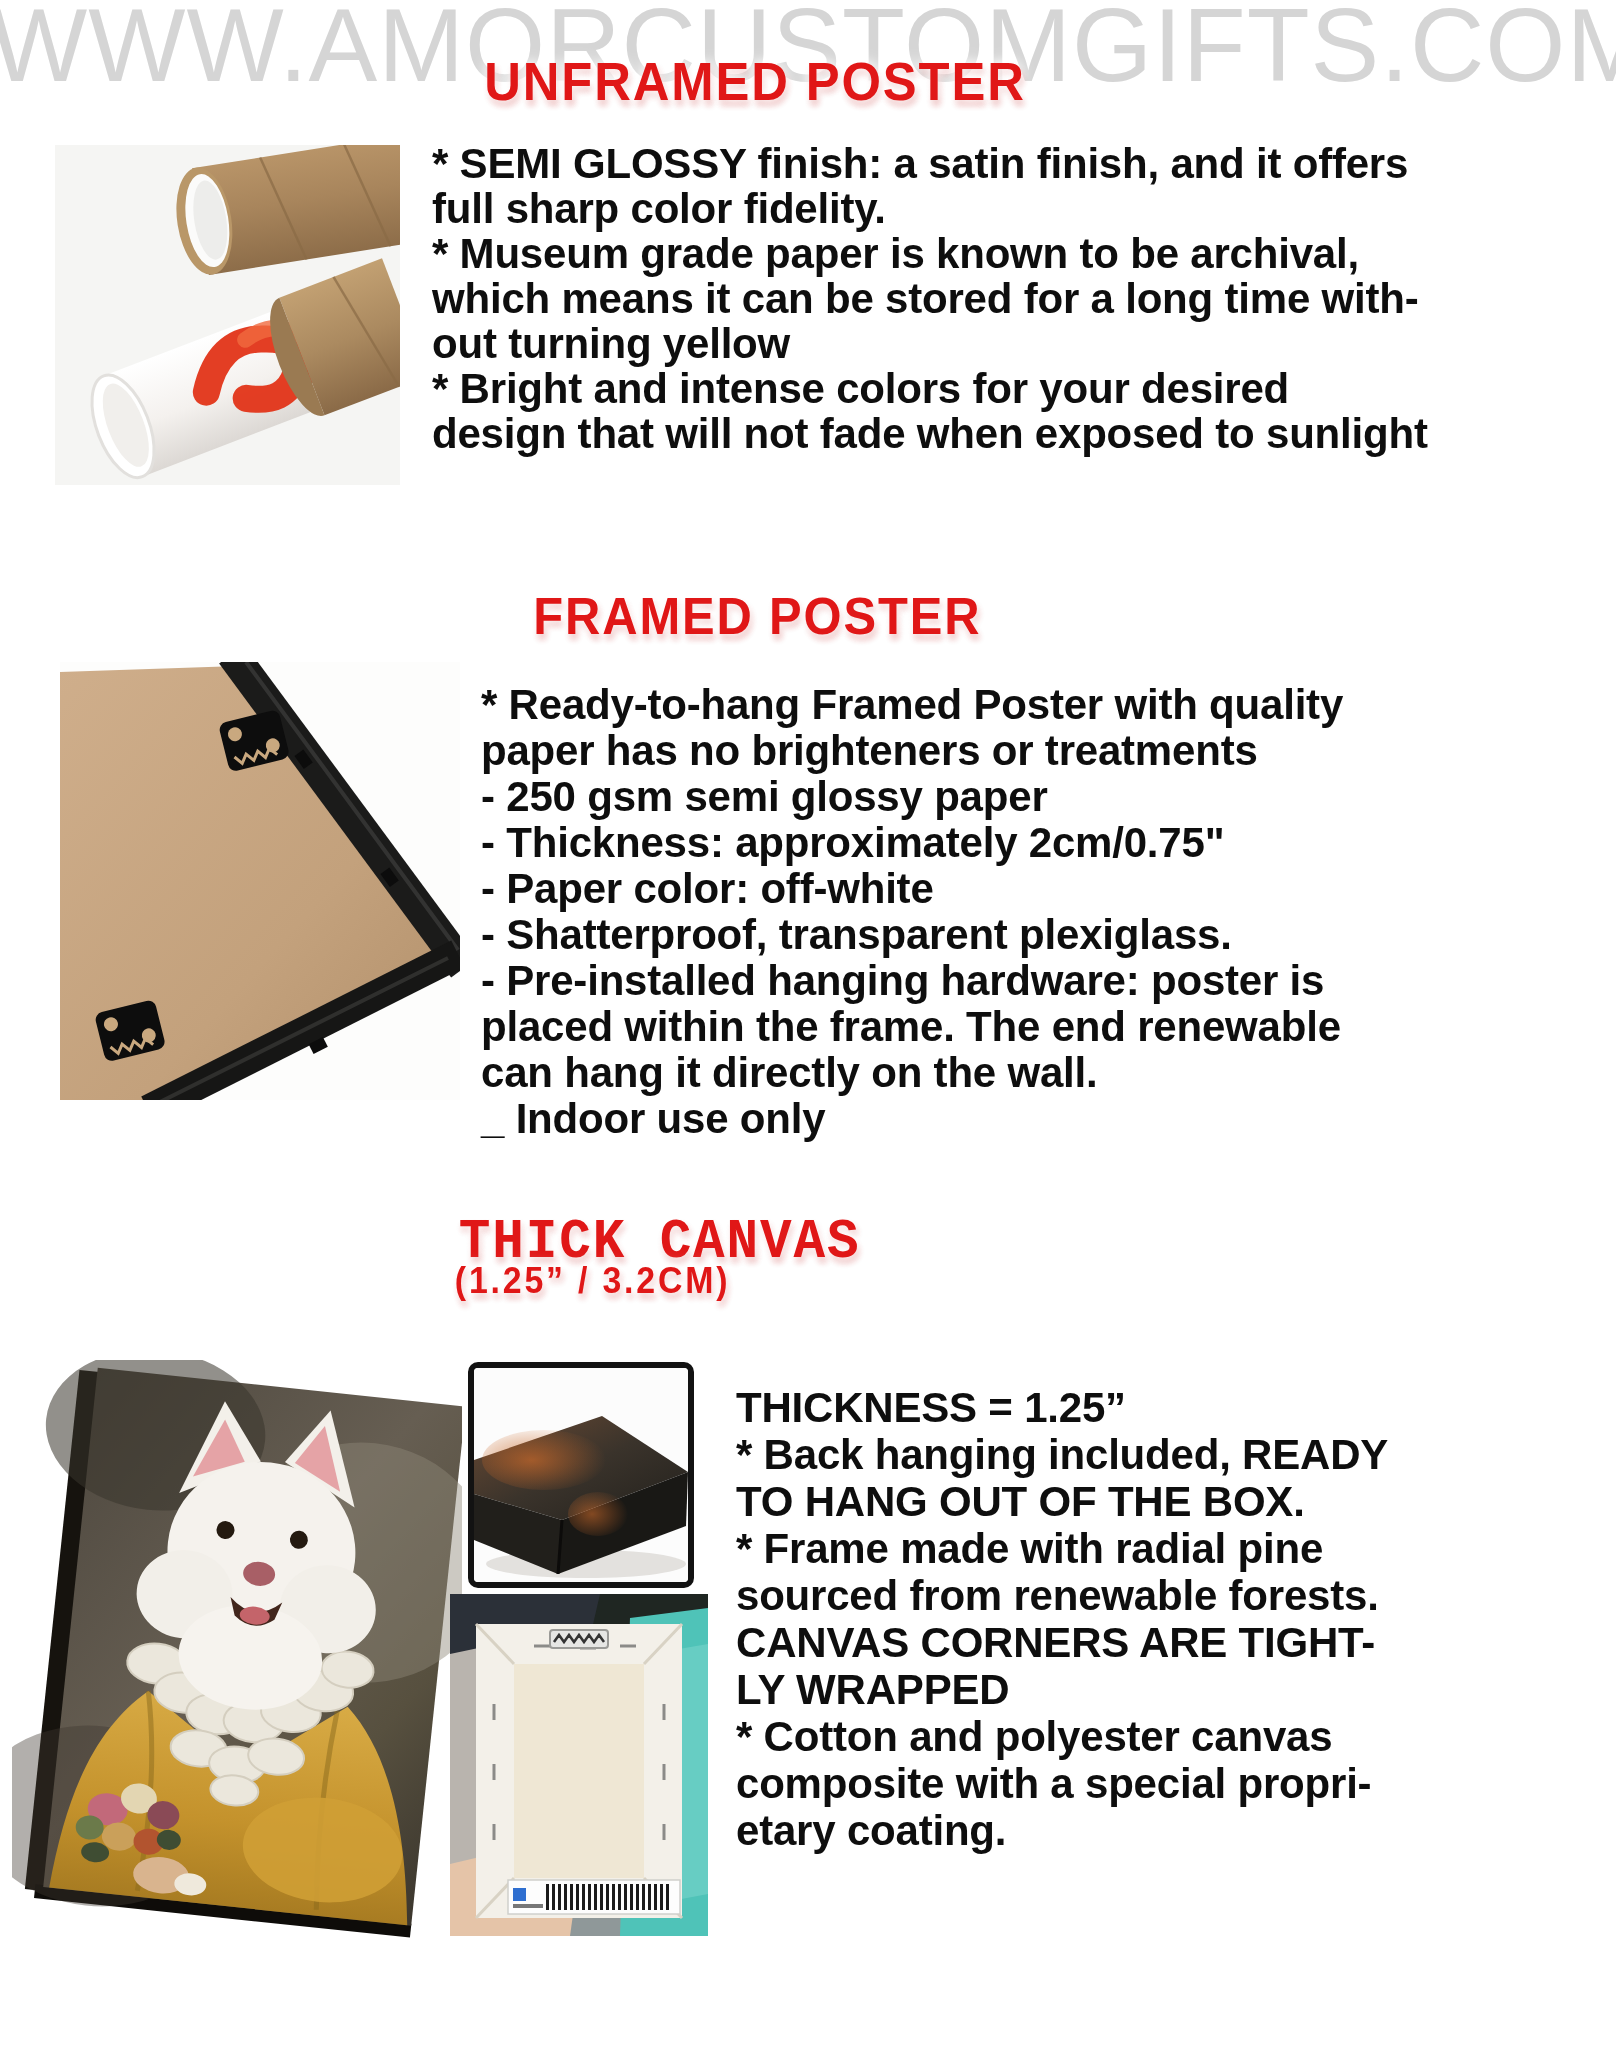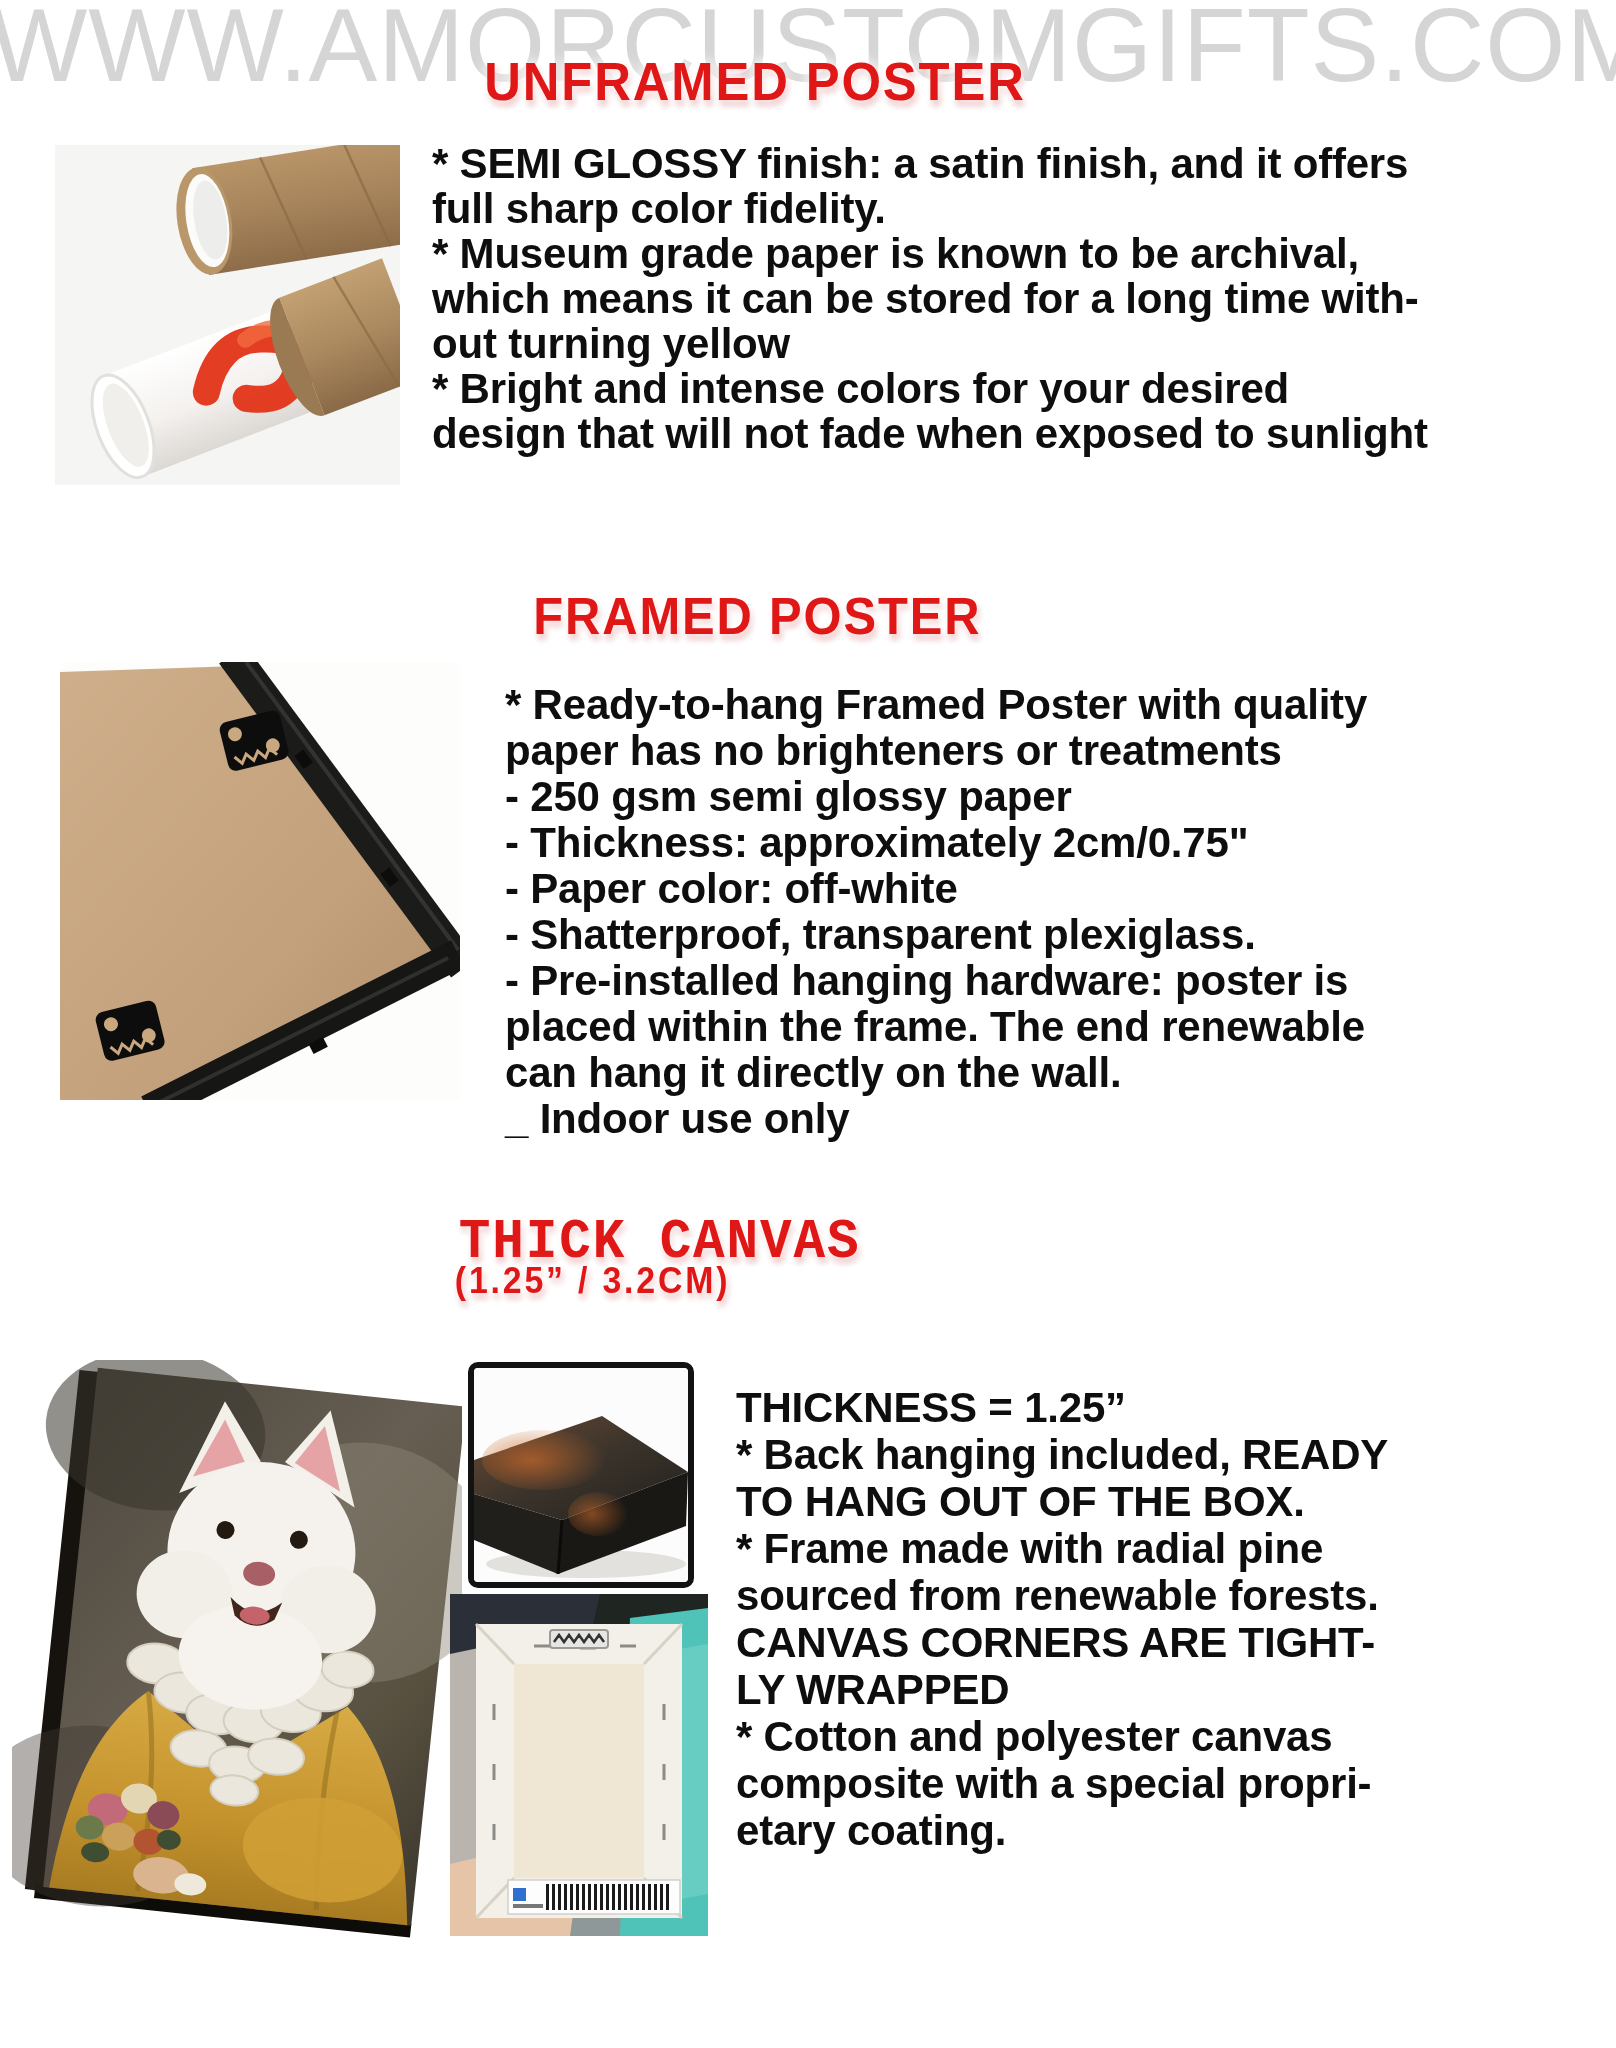--- a/index.html
+++ b/index.html
@@ -24,21 +24,21 @@
     white-space:nowrap;
   }
   .heading .hx { display:inline-block; transform:scaleX(.94); transform-origin:center; }
   .h1 { left:467px; top:50px;  width:600px; font-size:54px; }
   .h2 { left:519px; top:586px; width:600px; font-size:52px; }
   .h3 { left:446px; top:1210px; width:600px; font-size:56px;font-family:Liberation Mono, monospace; }
   .h3sub { left:446px; top:1260px; width:600px; font-size:36px; letter-spacing:3px; }
   .textblock { position:absolute; font-size:42px; letter-spacing:-0.2px;font-weight:bold; }
   .textblock .ln { white-space:nowrap; }
   #text1 { left:432px; top:141px;  width:1184px; line-height:45px; }
-  #text2 { left:481px; top:682px;  width:1020px; line-height:46px;margin-left:24px; }
+  #text2 { left:481px; top:682px;  width:1020px; line-height:46px; }
   #text3 { left:736px; top:1384px; width:880px;  line-height:47px; }
   .imgbox { position:absolute; }
   #tubes-box { left:55px;  top:145px;  width:345px; height:340px; background:#f5f5f3; }
   #frameback-box { left:60px; top:662px; width:400px; height:438px; }
   #dogcanvas-box { left:12px; top:1360px; width:450px; height:600px; }
   #corner-box {
     left:468px; top:1362px; width:226px; height:226px;
     border:6px solid #121212; border-radius:10px; background:#fcfcfc; overflow:hidden;
   }
   #canvasback-box { left:450px; top:1594px; width:258px; height:342px; }

